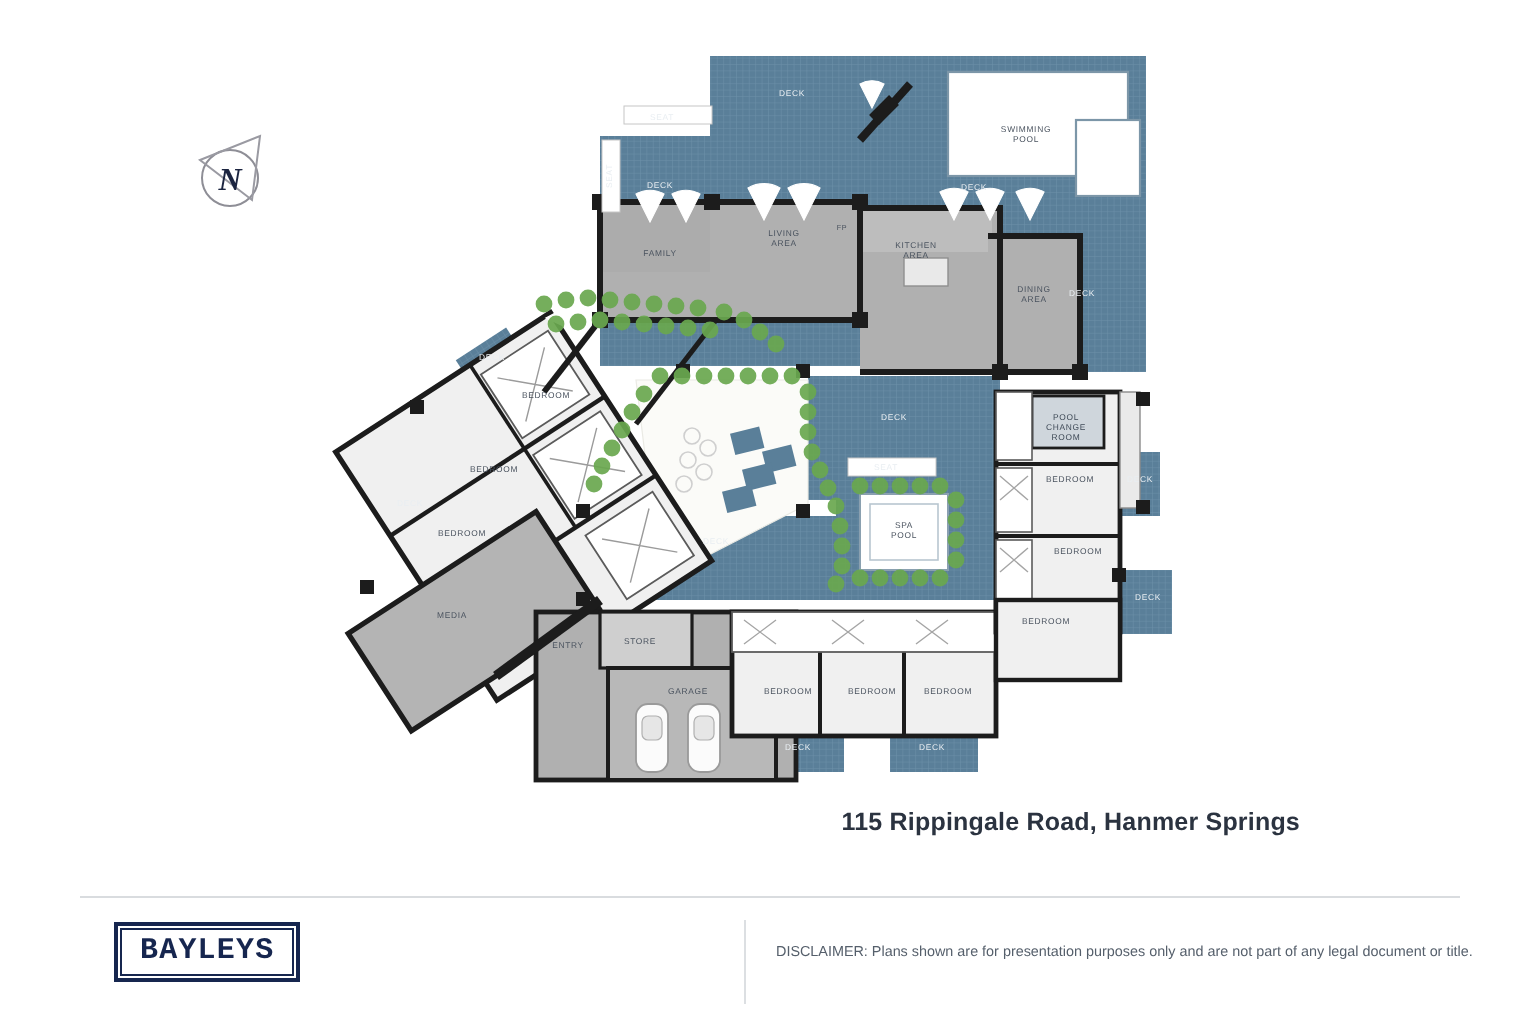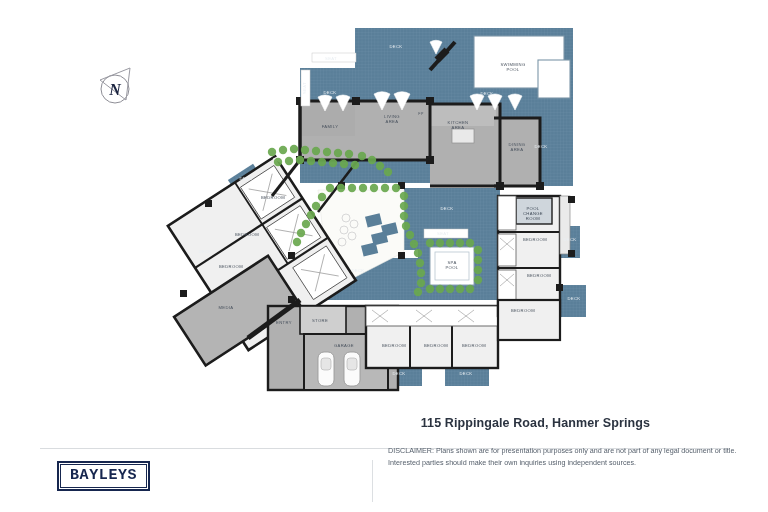--- a/index.html
+++ b/index.html
@@ -7,21 +7,21 @@
   body{
     width:768px;height:512px;background:#ffffff;
     font-family:"Liberation Sans", sans-serif;
     overflow:hidden;position:relative;
   }
   #plan-stage{position:absolute;left:0;top:0;width:768px;height:430px;}
   #plan-svg{display:block;width:768px;height:430px;}
 
   
   .address{
-    position:absolute;right:118px;top:416px;
+    position:absolute;right:118px;top:404px;
     font-size:12.5px;font-weight:bold;color:#2b3340;
     letter-spacing:.1px;white-space:nowrap;
   }
 
   
   .footer{
     position:absolute;left:0;top:430px;width:768px;height:82px;
     background:#ffffff;
   }
   .footer-rule{
@@ -41,21 +41,21 @@
     padding:3px 9px 4px 9px;
     font-size:15px;font-weight:bold;letter-spacing:.6px;
     color:#16264f;line-height:1;
     font-family:Liberation Mono, monospace;
   }
   .licence{
     position:absolute;left:57px;top:81px;
     font-size:9.6px;font-weight:bold;color:#2b3340;white-space:nowrap;
   }
   .disclaimer{
-    position:absolute;left:388px;top:15px;width:356px;
+    position:absolute;left:388px;top:40px;width:356px;
     font-size:7.2px;line-height:1.62;color:#555f6b;
   }
   .disclaimer div{white-space:nowrap;}
 </style>
 </head>
 <body>
 
 <div id="plan-stage">
   <svg id="plan-svg" viewBox="0 0 768 430" xmlns="http://www.w3.org/2000/svg">
     <defs>
@@ -376,15 +376,14 @@
   <div class="footer-vrule"></div>
 
   <div class="logo-box">
     <div class="logo-inner">BAYLEYS</div>
   </div>
 
   <div class="licence">Whalan and Partners Ltd, Bayleys, Licensed under the REAA Act 2008</div>
 
   <div class="disclaimer">
     <div>DISCLAIMER: Plans shown are for presentation purposes only and are not part of any legal document or title.</div>
-    <div>Interested parties should make their own inquiries using independent sources.</div>
   </div>
 </div>
 
 </body></html>

